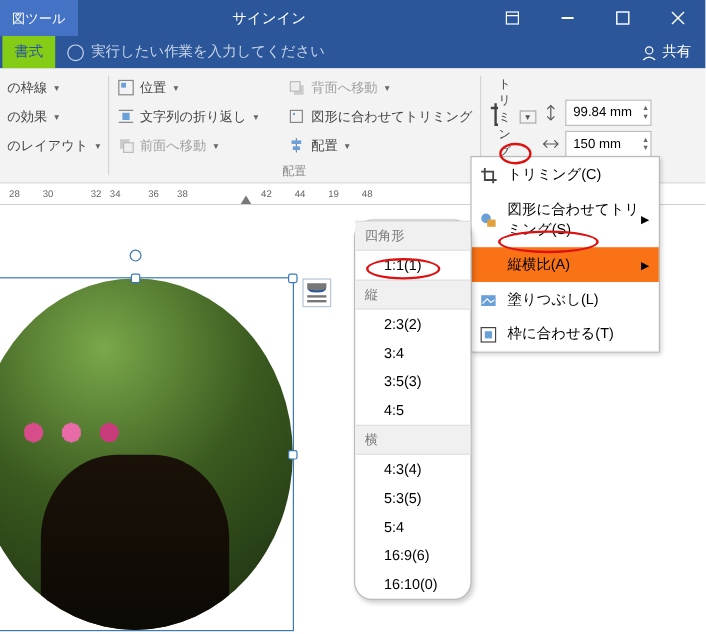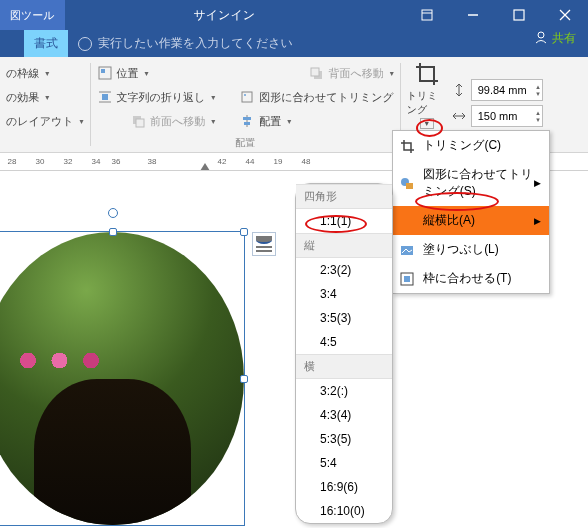--- a/index.html
+++ b/index.html
@@ -5,29 +5,29 @@
 * { margin: 0; padding: 0; box-sizing: border-box; font-family: "Meiryo UI", "Yu Gothic UI", sans-serif; }
 body { width: 588px; height: 528px; background: #fff; overflow: hidden; font-size: 12px; position: relative; }
 
 .titlebar { height: 30px; background: #2b579a; display: flex; align-items: center; color: #fff; }
 .tool-tab { background: #4472c4; padding: 0 10px; height: 100%; display: flex; align-items: center; font-size: 11px; }
 .title-spacer { flex: 1; display: flex; justify-content: center; }
 .title-text { margin-right: 20px; }
 .win-btn { width: 46px; height: 30px; display: flex; align-items: center; justify-content: center; }
 
 .tabrow { height: 27px; background: #2b579a; display: flex; align-items: stretch; color: #fff; }
-.tab-active { background: #7dd3fc; color: #2b579a; padding: 0 10px; display: flex; align-items: center; font-size: 12px; margin-left: 24px; }
+.tab-active { background: #84cc16; color: #2b579a; padding: 0 10px; display: flex; align-items: center; font-size: 12px; margin-left: 2px; }
 .tell-me { display: flex; align-items: center; margin-left: 10px; color: #c9d4e8; font-size: 12px; flex: 1; }
 .bulb { width: 14px; height: 14px; border-radius: 50%; border: 1px solid #c9d4e8; margin-right: 6px; position: relative; }
-.share-btn { display: flex; align-items: flex-start; padding: 0 12px; color: #84cc16; }
+.share-btn { display: flex; align-items: center; padding: 0 12px; color: #ffffff; }
 
 .ribbon { height: 96px; background: #f3f3f3; border-bottom: 1px solid #d4d4d4; display: flex; position: relative; }
 .rgroup { padding: 4px 6px 2px 6px; display: flex; flex-direction: column; }
 .rrow { display: flex; align-items: center; height: 24px; font-size: 11px; color: #444; white-space: nowrap; gap: 4px; }
-.rrow.disabled { color: #a0a0a0; justify-content: flex-end; }
+.rrow.disabled { color: #a0a0a0; }
 .glabel { text-align: center; font-size: 10px; color: #888; margin-top: auto; }
 .rsep { width: 1px; background: #d4d4d4; margin: 6px 0; }
 .ricon { width: 16px; height: 16px; display: inline-flex; align-items: center; justify-content: center; }
 .drop-caret { font-size: 8px; color: #666; margin-left: 2px; }
 
 .size-stack { display: flex; flex-direction: column; gap: 4px; padding: 6px 8px 2px 4px; justify-content: flex-end; }
 .size-row { display: flex; align-items: center; gap: 4px; }
 .size-input { width: 72px; height: 22px; background: #fff; border: 1px solid #bdbdbd; display: flex; align-items: center; padding: 0 2px 0 6px; font-size: 11px; justify-content: space-between; }
 .spin { display: flex; flex-direction: column; line-height: 7px; font-size: 7px; color: #666; }
 
@@ -193,21 +193,21 @@
             <span>配置</span>
             <span class="drop-caret">▾</span>
           </div>
       </div>
     </div>
     <div class="glabel">配置</div>
   </div>
   <div class="rsep"></div>
   <div class="rgroup" style="padding:4px 2px 2px 6px;">
     <div style="display:flex;">
-      <div style="display:flex; flex-direction:column; align-items:center; width:40px;">
+      <div style="display:flex; flex-direction:row; align-items:center; width:40px;">
         <svg width="26" height="26">
             <path d="M6 2 L6 20 L24 20 M2 6 L20 6 L20 24" stroke="#444" stroke-width="2" fill="none"></path>
           </svg>
         <div style="font-size:10px; color:#444; margin-top:2px;">トリミング</div>
         <div style="font-size:8px; color:#555; border:1px solid #aaa; padding:0 4px; line-height:9px; margin-top:1px;">▾</div>
       </div>
       <div class="size-stack">
         <div class="size-row">
           <svg width="16" height="16">
               <line x1="8" y1="2" x2="8" y2="14" stroke="#555"></line>
@@ -237,23 +237,23 @@
             </div>
         </div>
       </div>
     </div>
   </div>
 </div>
 
 <div class="ruler">
   <span class="num" style="left:12px">28</span>
   <span class="num" style="left:40px">30</span>
-  <span class="num" style="left:68px">32</span>
+  <span class="num" style="left:80px">32</span>
   <span class="num" style="left:96px">34</span>
-  <span class="num" style="left:116px">36</span>
+  <span class="num" style="left:128px">36</span>
   <span class="num" style="left:152px">38</span>
   <span class="num" style="left:222px">42</span>
   <span class="num" style="left:250px">44</span>
   <span class="num" style="left:278px">19</span>
   <span class="num" style="left:306px">48</span>
   <span class="marker" style="left:200px"></span>
 </div>
 
 <div class="canvas">
   <div class="photo">
@@ -319,21 +319,20 @@
 
 <div class="dropdown dd-ratio">
   <div class="dd-header">四角形</div>
   <div class="dd-item">1:1(1)</div>
   <div class="dd-header">縦</div>
   <div class="dd-item">2:3(2)</div>
   <div class="dd-item">3:4</div>
   <div class="dd-item">3:5(3)</div>
   <div class="dd-item">4:5</div>
   <div class="dd-header">横</div>
-  <div class="dd-item">3:2(:)</div>
   <div class="dd-item">4:3(4)</div>
   <div class="dd-item">5:3(5)</div>
   <div class="dd-item">5:4</div>
   <div class="dd-item">16:9(6)</div>
   <div class="dd-item">16:10(0)</div>
 </div>
 
 <div class="red-ellipse red-e1"></div>
 <div class="red-ellipse red-e2"></div>
 <div class="red-ellipse red-e3"></div>

